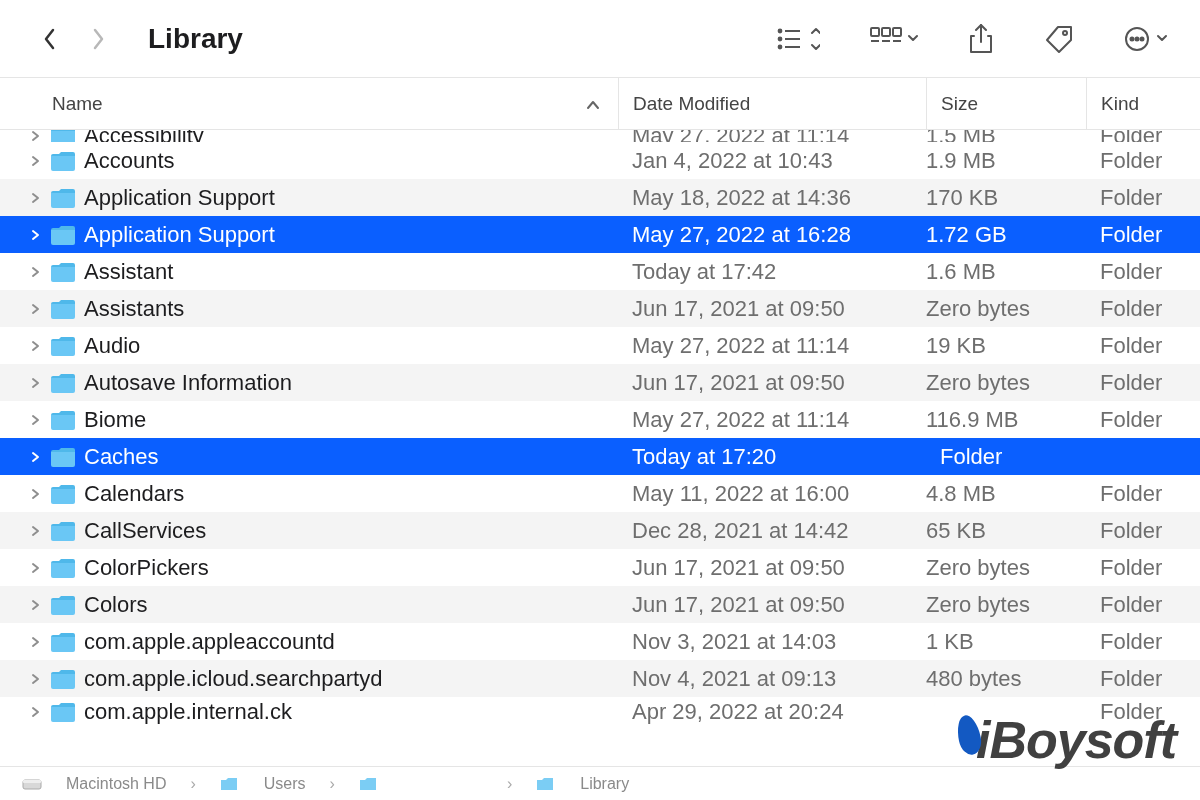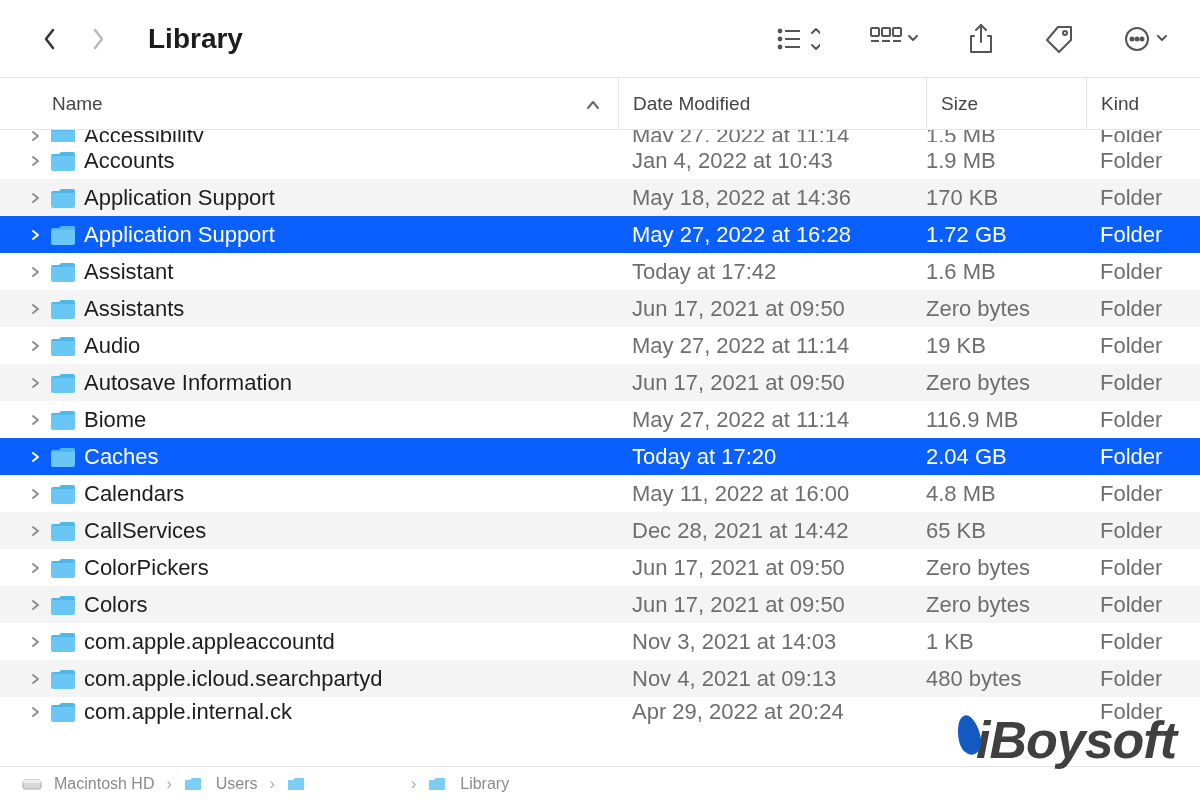--- a/index.html
+++ b/index.html
@@ -83,21 +83,21 @@
     position: absolute;
     left: 0; right: 0; bottom: 0;
     height: 34px;
     border-top: 1px solid #e5e5e5;
     display: flex;
     align-items: center;
     padding-left: 22px;
     font-size: 16px;
     color: #8a8a8a;
     background: #ffffff;
-    gap: 12px;
+    gap: 24px;
   }
   .pathbar .sep { color:#aaa; }
   .pbicon { width:20px; height:16px; display:inline-flex; align-items:center; }
 
   .watermark {
     position: absolute;
     right: 24px;
     bottom: 30px;
     font-size: 52px;
     font-weight: 800;
@@ -384,21 +384,20 @@
         </span>
       <span>
           <svg class="folder" viewBox="0 0 26 22">
             <path d="M1 6 Q1 4 3 4 L9 4 L11 2 L23 2 Q25 2 25 4 L25 6 Z" fill="#4fb8ea"></path>
             <path d="M1 6 L25 6 L25 19 Q25 21 23 21 L3 21 Q1 21 1 19 Z" fill="#6ac7f5"></path>
           </svg>
         </span>
       <span>Caches</span>
     </div>
     <div class="rc c-date">Today at 17:20</div>
-    <div class="rc c-size">2.04 GB</div>
     <div class="rc c-kind">Folder</div>
   </div>
     <div class="row">
     <div class="rc c-name">
       <span class="chev">
           <svg width="10" height="14" viewBox="0 0 10 14" fill="none" stroke-width="2" stroke-linecap="round" stroke-linejoin="round">
             <polyline points="3,3 8,7 3,11"></polyline>
           </svg>
         </span>
       <span>

